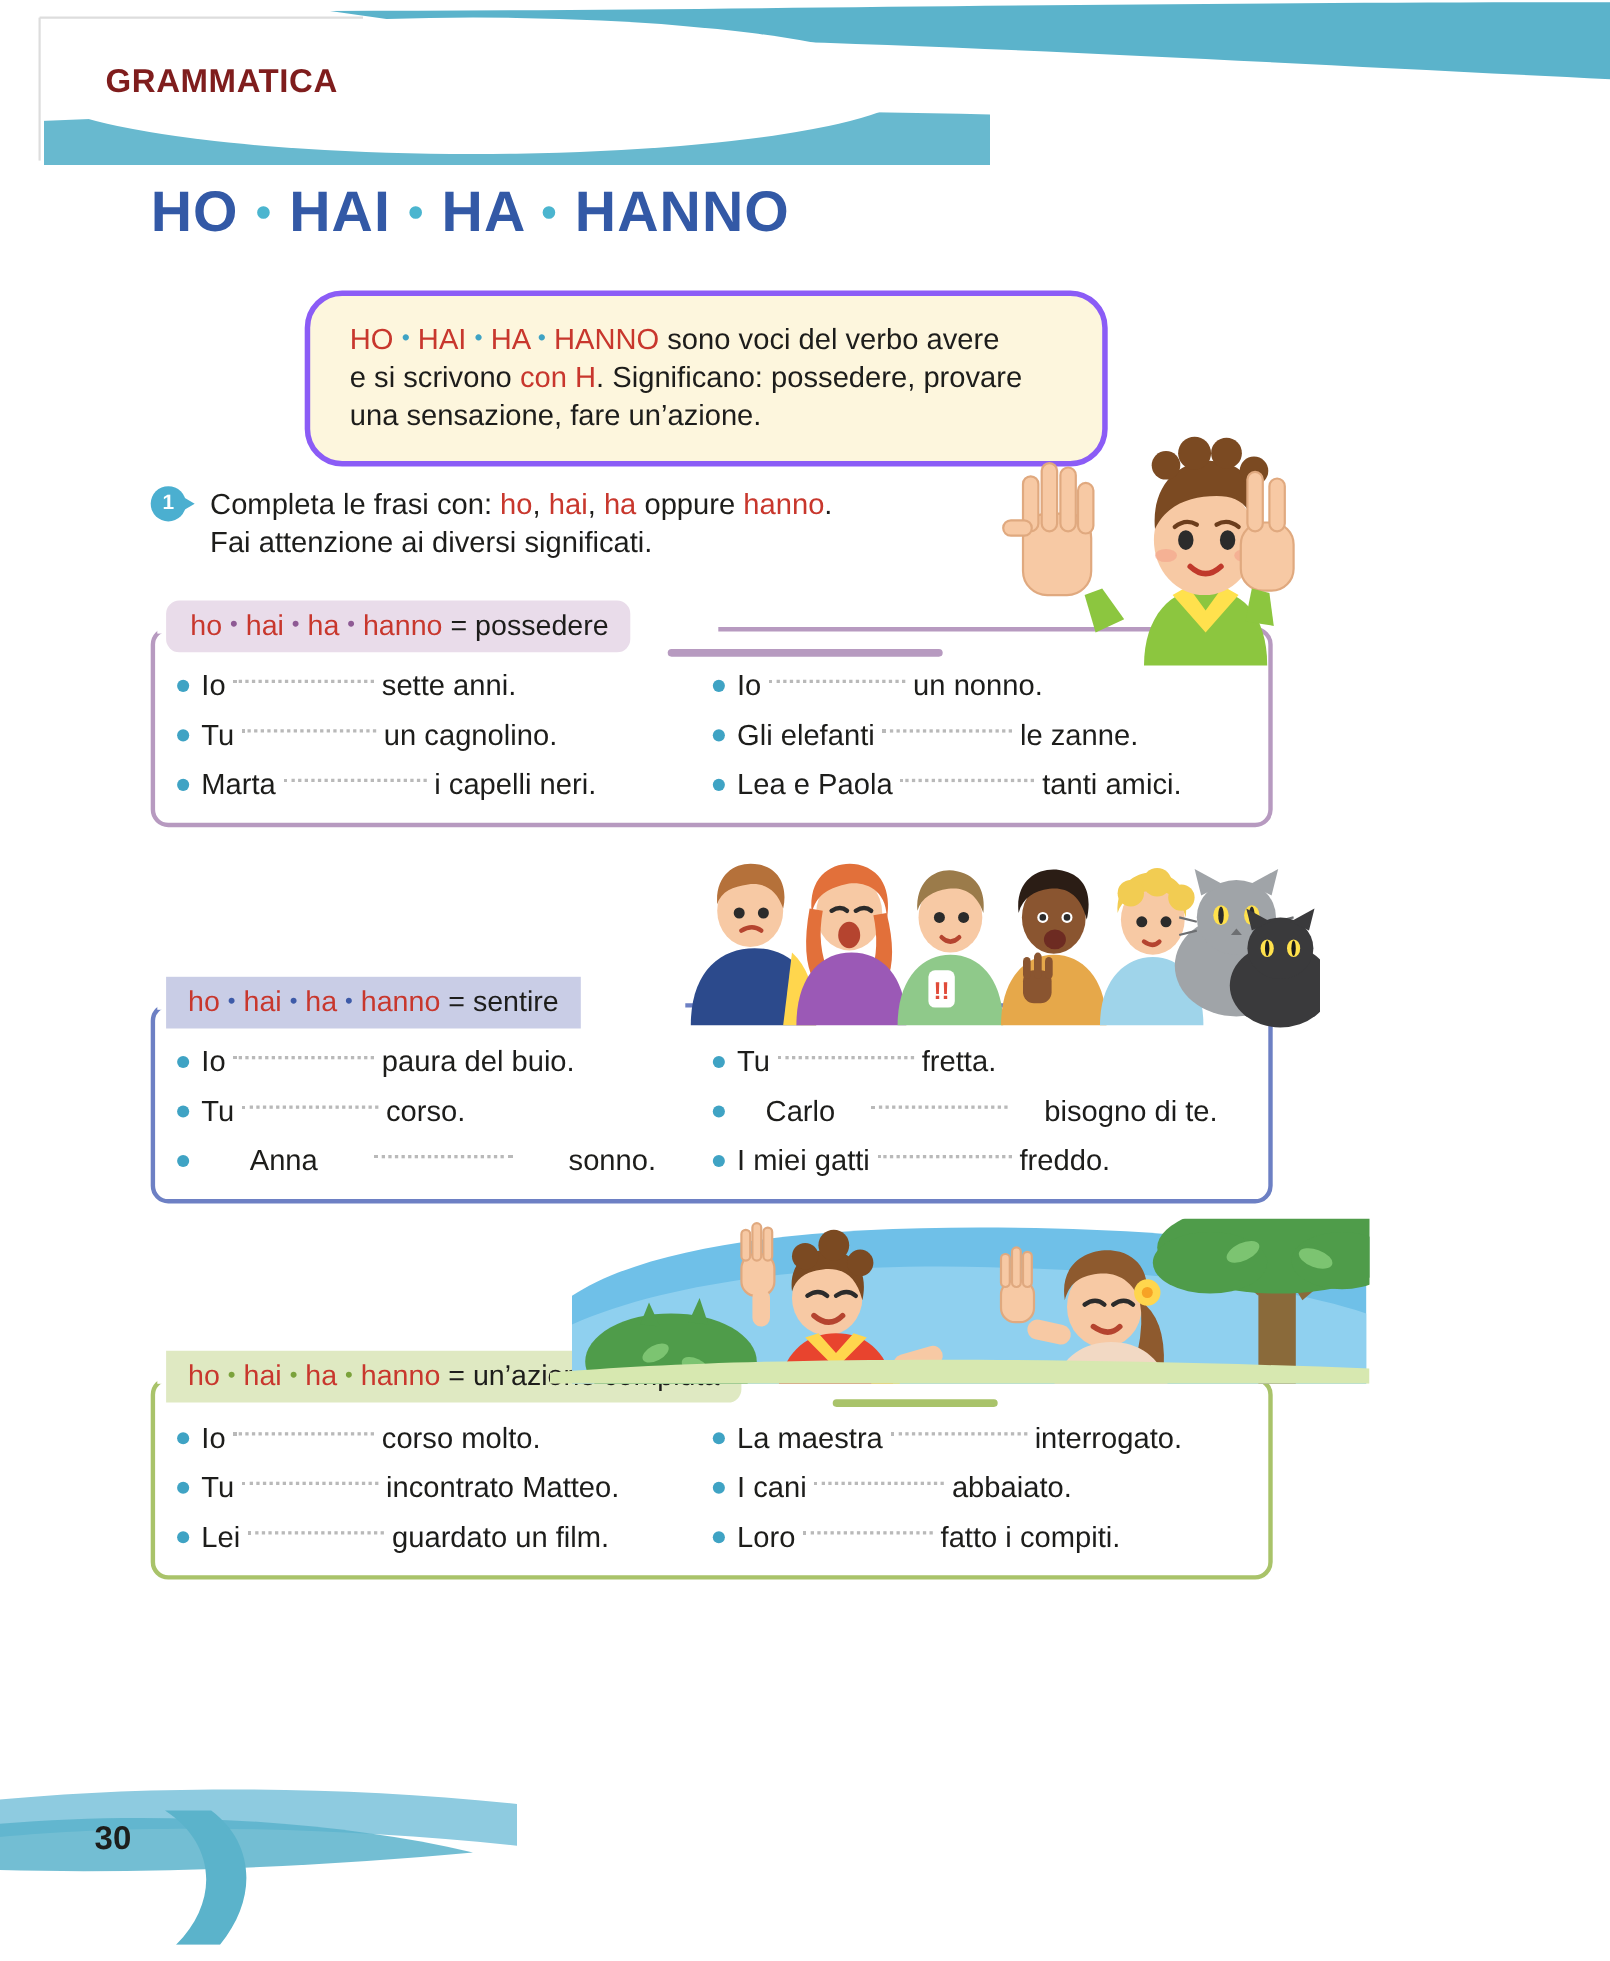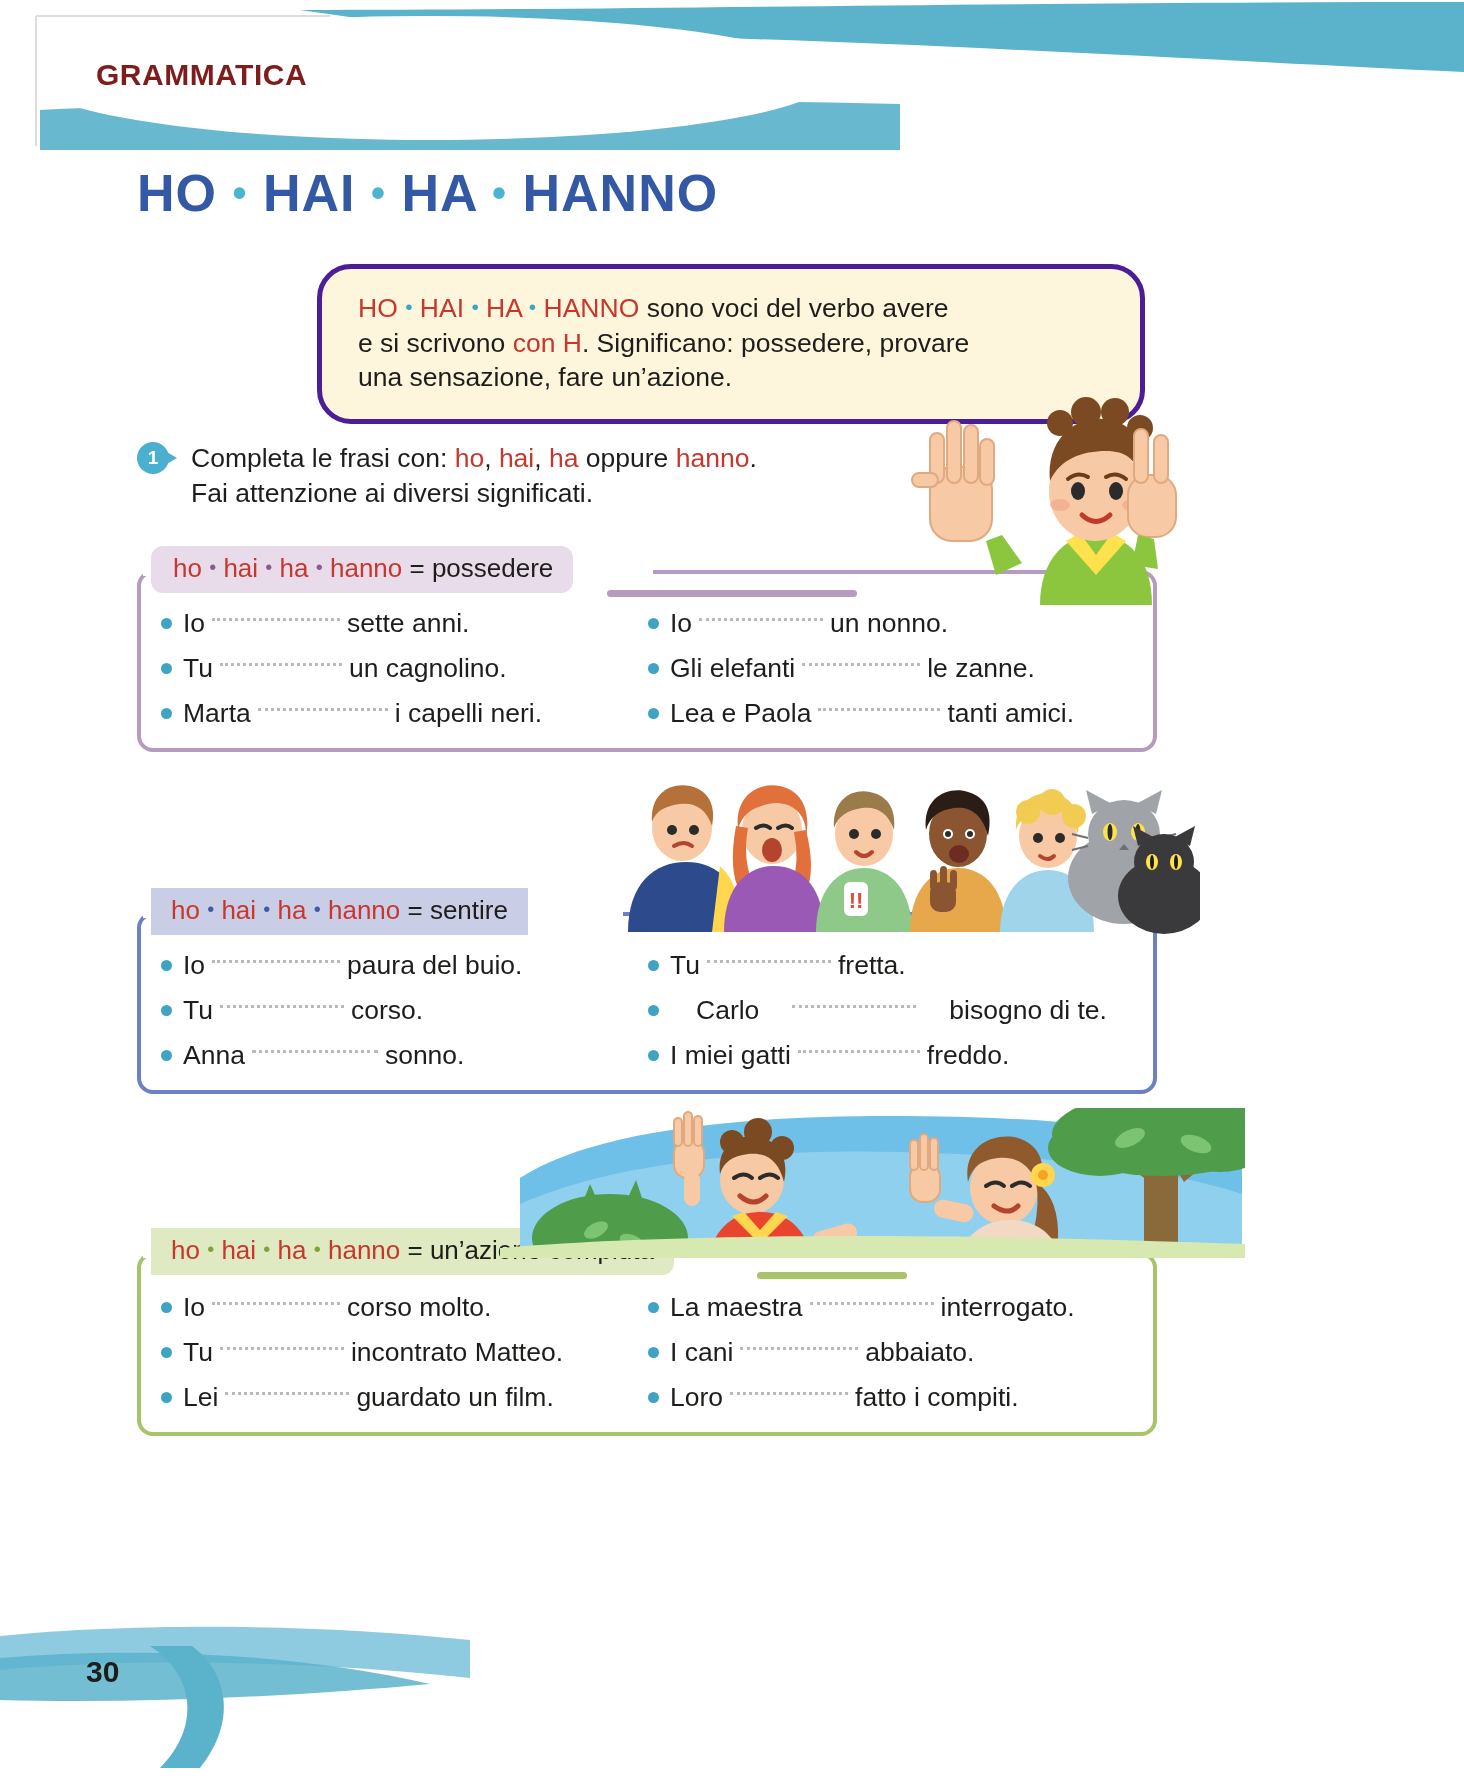--- a/index.html
+++ b/index.html
@@ -24,27 +24,26 @@
   
   .title{
     position:absolute;left:137px;top:163px;
     font-size:52px;font-weight:bold;color:#3359a6;
     letter-spacing:1px;white-space:nowrap;
   }
   .title .dot{color:#4bb5cf;font-size:40px;vertical-align:4px;}
 
   
   .rulebox{
-    position:absolute;left:277px;top:264px;width:828px;
+    position:absolute;left:277px;top:264px;width:730px;
     box-sizing:border-box;
     background:#fdf6dd;
-    border:5px solid #4c1d95;
+    border:5px solid #8b5cf6;
     border-radius:34px;
     padding:22px 30px 24px 36px;
-    margin-left:40px;
   }
   .rulebox p{
     margin:0;font-size:26.5px;line-height:1.31;color:#1d1d1b;
   }
   .rulebox .r{color:#c8372d;}
   .rulebox .bd{color:#3fa3c4;font-size:21px;vertical-align:3px;}
 
   
   .ex-num{
     position:absolute;left:137px;top:442px;
@@ -245,21 +244,21 @@
           <span>Io</span>
           <span class="blank" style="width:128px;"></span>
           <span>paura del buio.</span>
         </div>
       <div class="row" style="margin-top:14px;">
           <span class="bul"></span>
           <span>Tu</span>
           <span class="blank" style="width:124px;"></span>
           <span>corso.</span>
         </div>
-      <div class="row" style="margin-top:14px;">
+      <div class="row" style="margin-top:14px;gap:44px;">
           <span class="bul"></span>
           <span>Anna</span>
           <span class="blank" style="width:126px;"></span>
           <span>sonno.</span>
         </div>
     </div>
     <div class="rows" style="left:511px;top:62px;">
       <div class="row">
           <span class="bul"></span>
           <span>Tu</span>

